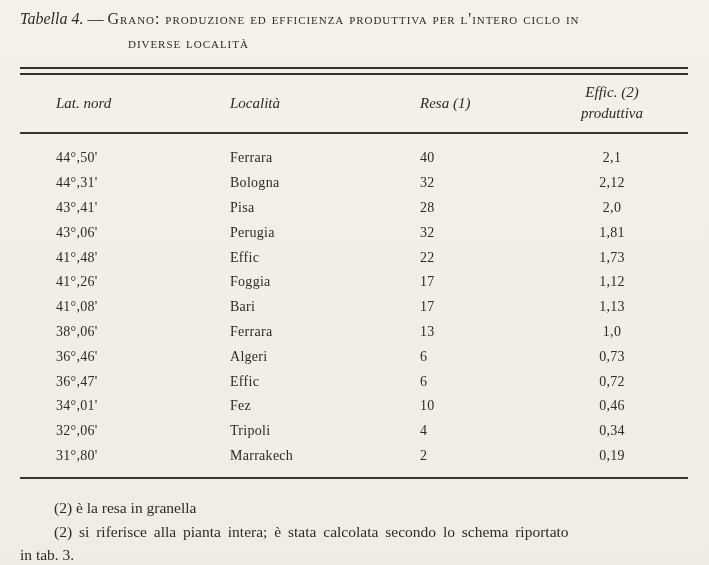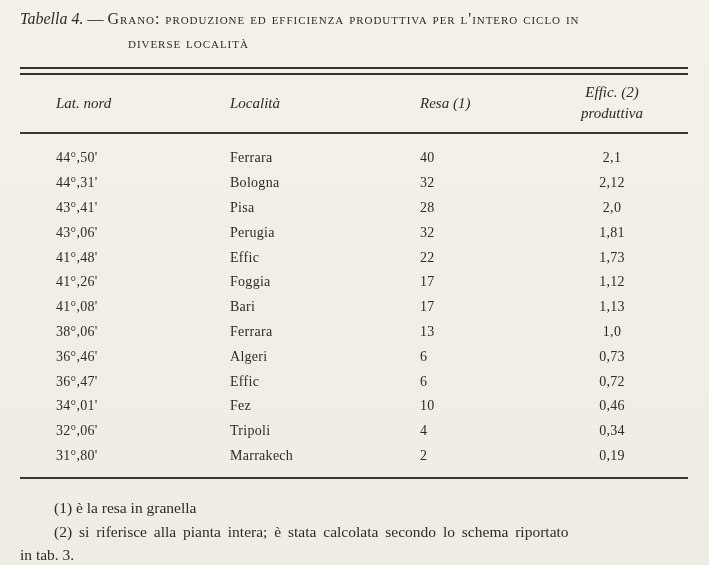--- a/index.html
+++ b/index.html
@@ -197,18 +197,18 @@
       <div class="c2">Marrakech</div>
       <div class="c3">2</div>
       <div class="c4">0,19</div>
     </div>
 
   </div>
 
   <div class="single-rule"></div>
 
   <div class="footnotes">
-    <p class="fn fn-indent">(1) è la resa in granella</p>
+    <p class="fn fn-indent">(2) è la resa in granella</p>
     <p class="fn fn-wide">(2) si riferisce alla pianta intera; è stata calcolata secondo lo schema riportato</p>
     <p class="fn">in tab. 3.</p>
   </div>
 
 </div>
 
 </body></html>

